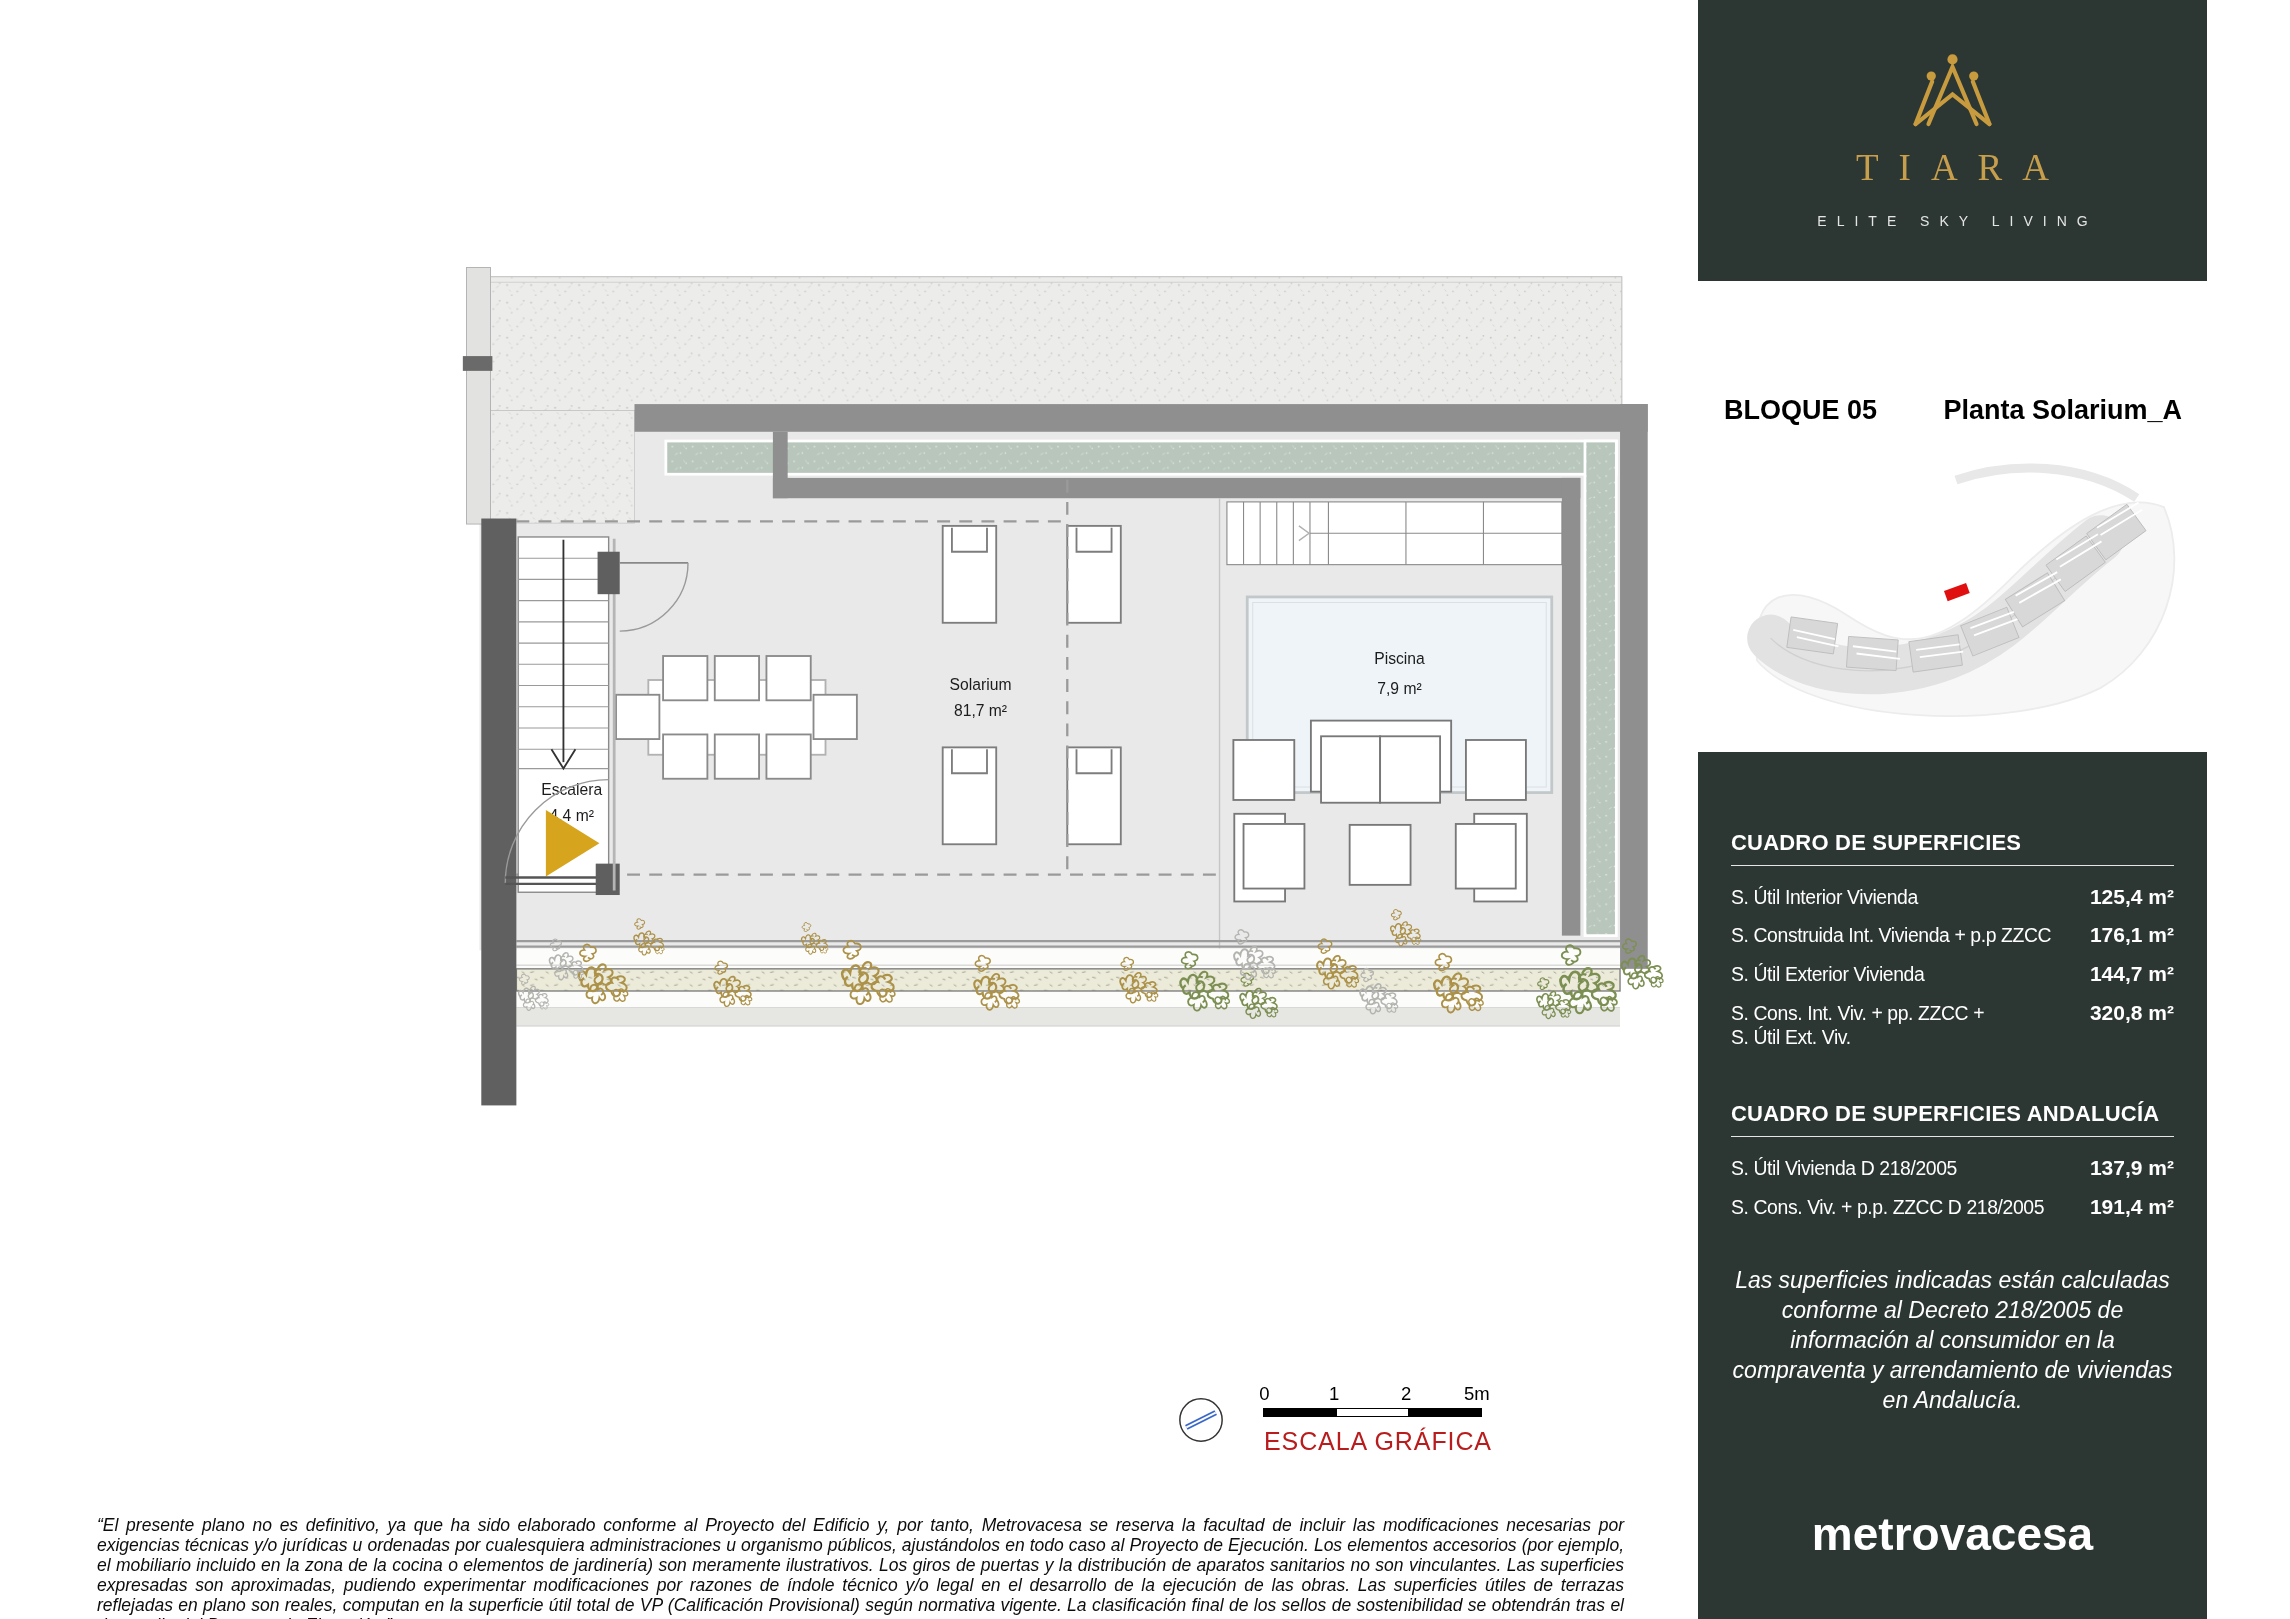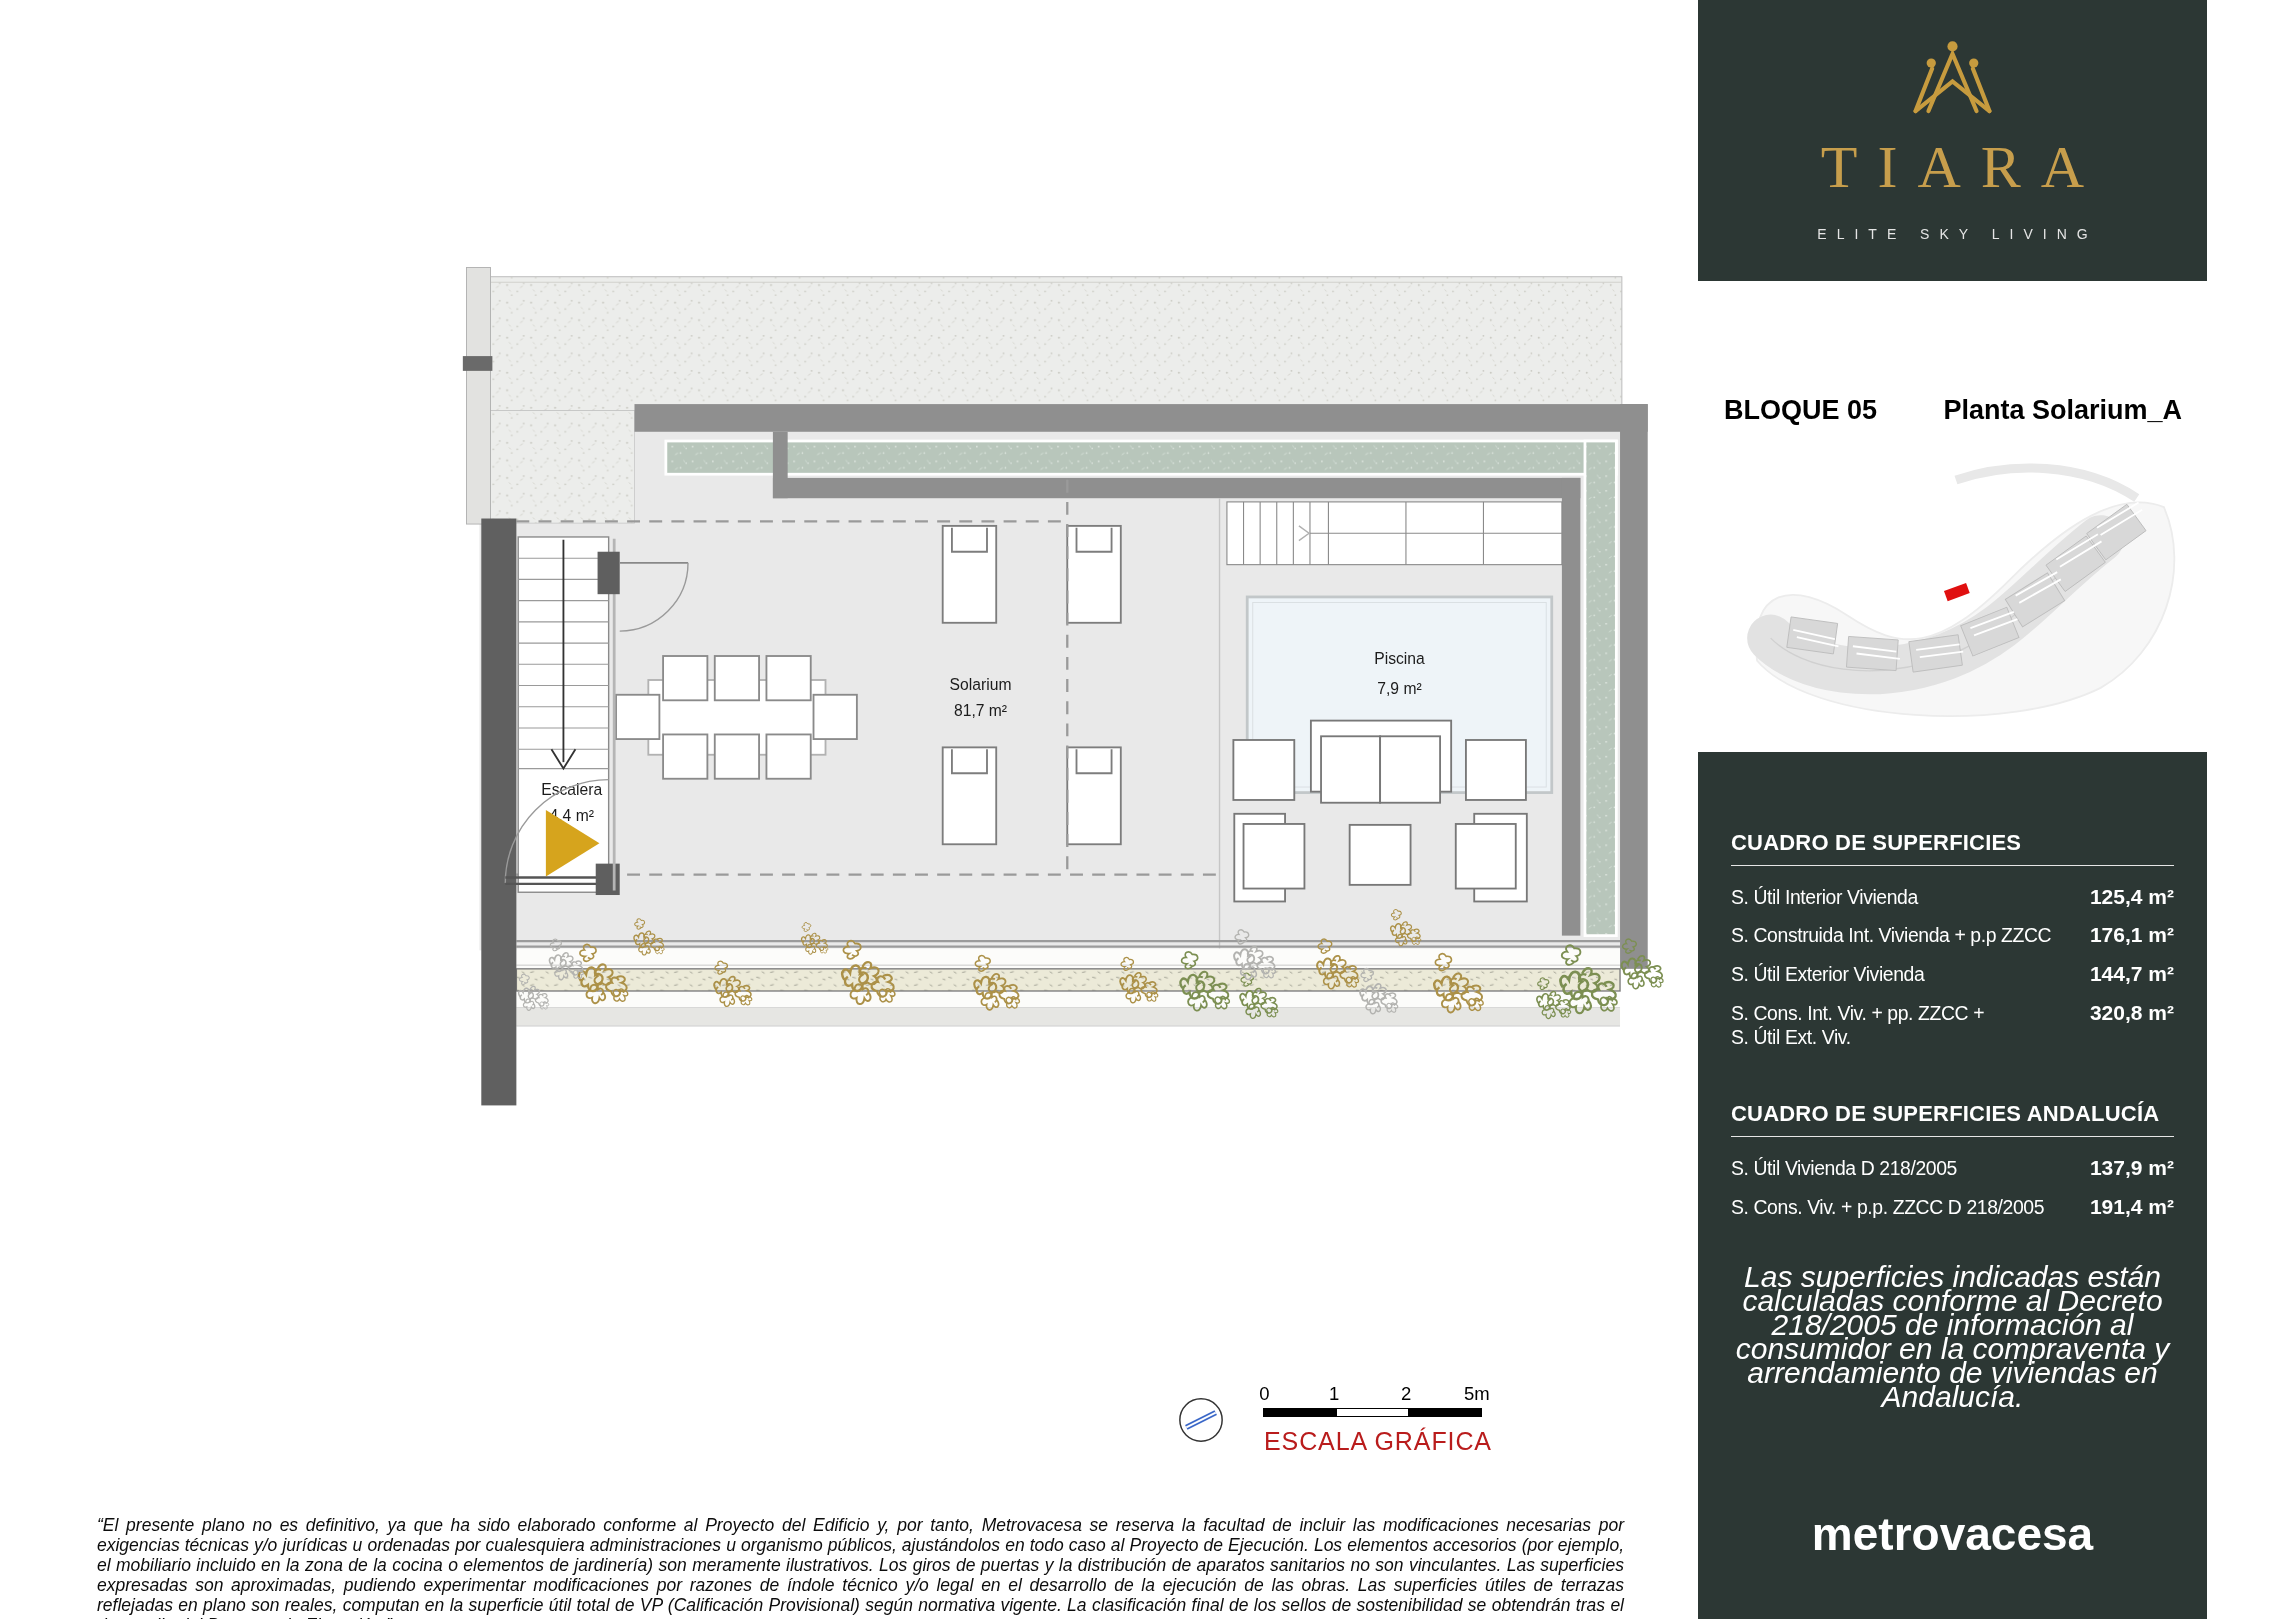--- a/index.html
+++ b/index.html
@@ -3,41 +3,41 @@
 <meta charset="utf-8">
 <style>
   html,body{margin:0;padding:0;background:#ffffff;}
   .sheet{position:relative;width:2291px;height:1620px;background:#fff;overflow:hidden;
          font-family:"Liberation Sans",sans-serif;color:#111;}
   .abs{position:absolute;}
 
   
   .logo-panel{left:1698px;top:0;width:509px;height:281px;background:#2c3734;
               display:flex;flex-direction:column;align-items:center;justify-content:center;}
-  .brand-name{font-family:"Liberation Serif",serif;font-size:60px;color:#c79e4c;
+  .brand-name{font-family:"Liberation Serif",serif;font-size:37px;color:#c79e4c;
               letter-spacing:20px;text-indent:20px;margin-top:9.2px;}
   .brand-tag{font-size:14px;color:#e5e5e5;letter-spacing:10px;text-indent:10px;margin-top:24px;}
 
   .title-block{left:1698px;top:325px;width:509px;text-align:center;}
   .unit-title{font-size:46px;color:#cba24d;letter-spacing:3.7px;font-weight:400;}
   .block-row{left:1724px;top:395px;width:458px;display:flex;justify-content:space-between;
              font-size:27px;font-weight:bold;color:#000;gap:40px;}
 
   .render-box{left:1739px;top:441px;width:452px;height:293px;}
 
   .info-panel{left:1698px;top:752px;width:509px;height:868px;background:#2c3734;color:#fff;box-sizing:border-box;}
   .info-inner{padding:78px 33px 0;}
   .tbl-title{font-size:22px;font-weight:bold;letter-spacing:0.2px;}
   .rule{border-bottom:1.8px solid #e6e6e6;margin:9.2px 0 18.5px;}
   .srow{display:flex;justify-content:space-between;align-items:flex-start;
         font-size:19.4px;letter-spacing:-0.4px;line-height:24px;margin-bottom:14.8px;}
   .srow .lbl{white-space:pre-line;}
   .srow .val{font-weight:bold;font-size:21px;letter-spacing:0;white-space:nowrap;margin-left:13px;}
   .tbl2{margin-top:52px;}
-  .note{margin-top:46px;font-style:italic;font-size:30px;line-height:24px;text-align:center;color:#fff;}
+  .note{margin-top:46px;font-style:italic;font-size:23px;line-height:30px;text-align:center;color:#fff;}
   .mv-logo{position:absolute;left:0;right:0;bottom:59px;text-align:center;
            font-size:46px;font-weight:bold;color:#fff;letter-spacing:0;}
 
   
   .plan-svg{left:461px;top:258px;}
 
   
   .compass{left:1178px;top:1397px;width:46px;height:46px;}
   .scalebar{left:1263px;top:1383px;width:240px;height:102px;}
   .tick{position:absolute;top:0;font-size:18.5px;color:#000;}

